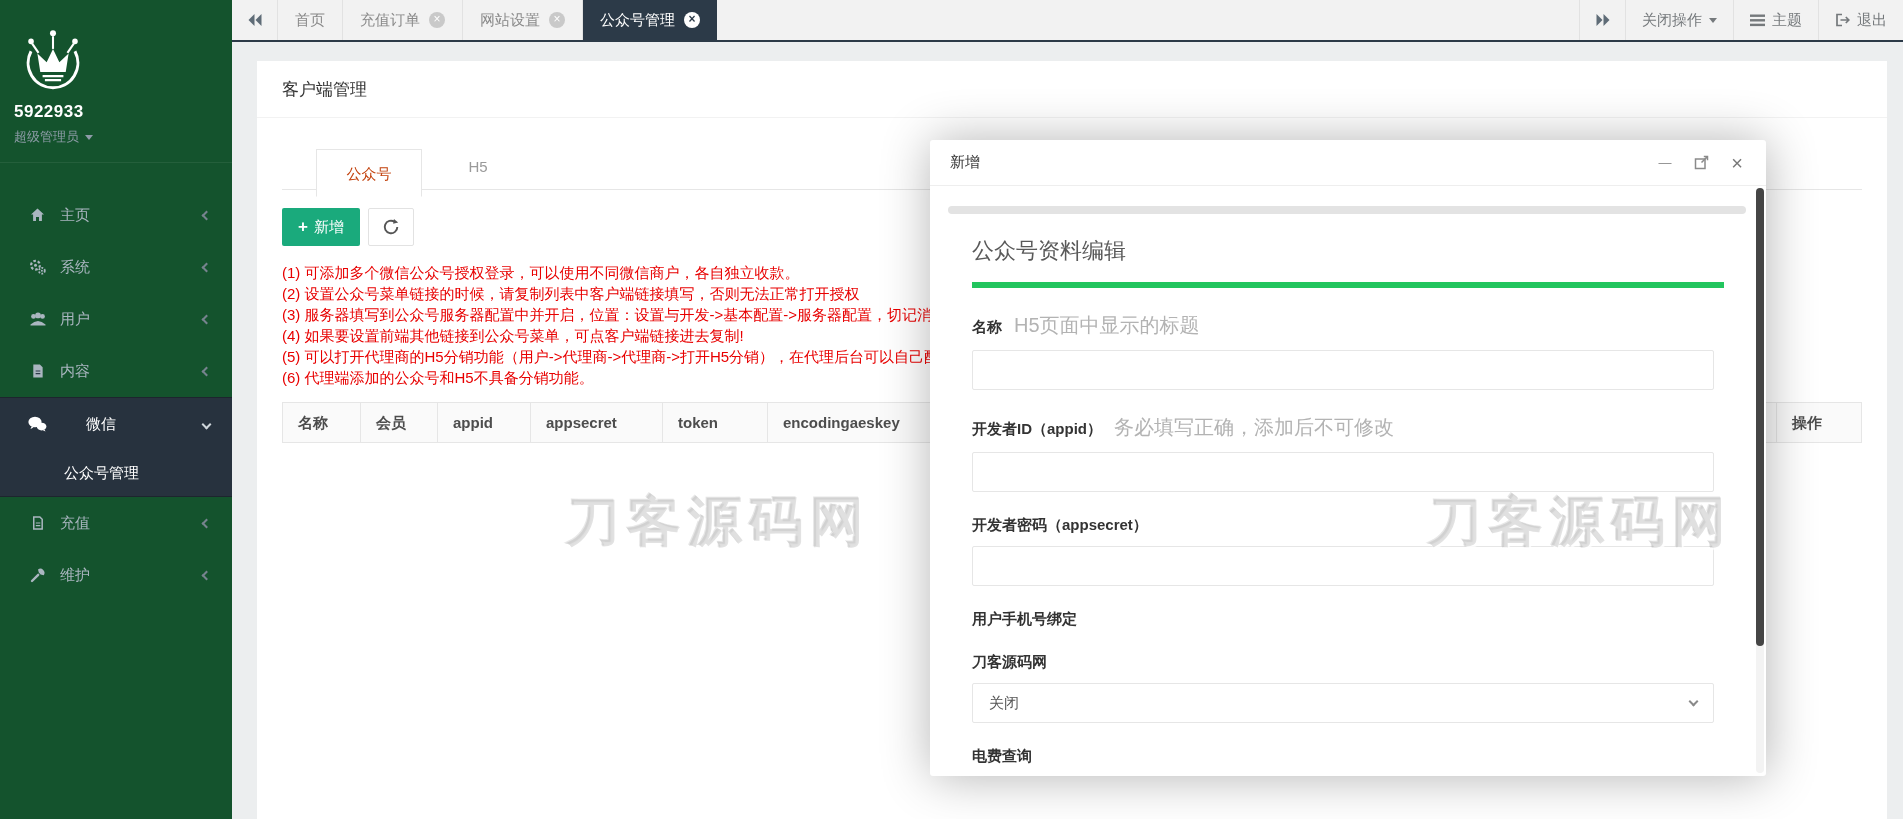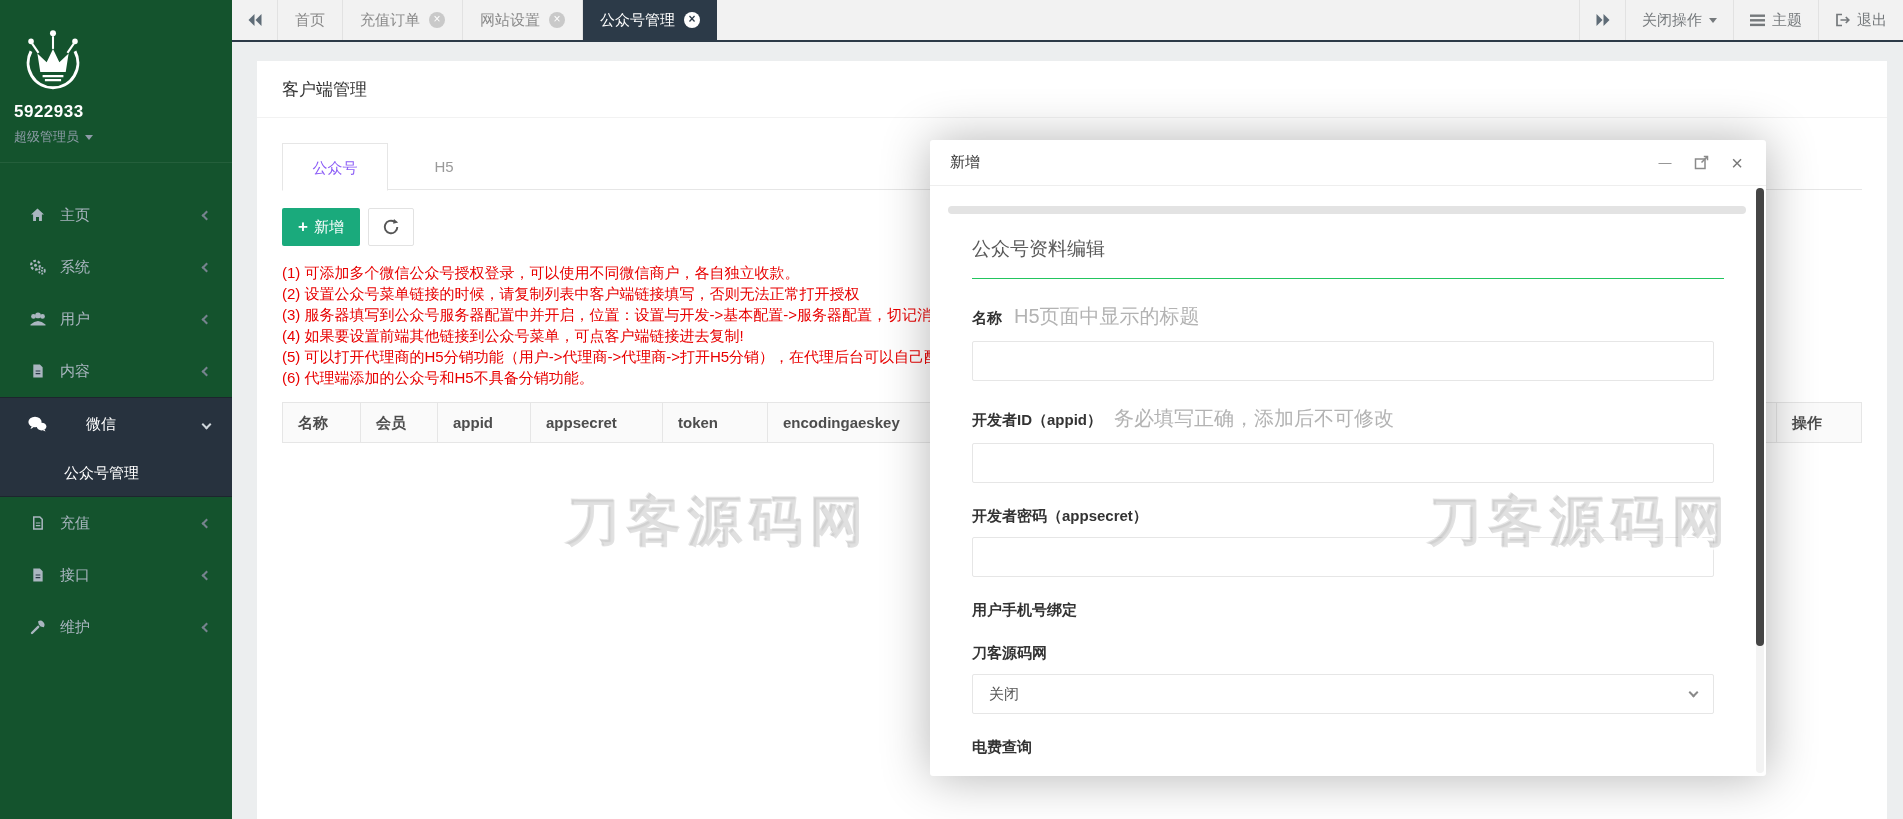--- a/index.html
+++ b/index.html
@@ -34,42 +34,42 @@
   .top-tab.active .tab-close { background:#fff; color:#2c3a48; font-weight:bold; }
   .tb-right { margin-left:auto; display:flex; align-items:stretch; }
   .tb-action { display:flex; align-items:center; gap:7px; padding:0 16px; font-size:15px; color:#75797c; border-left:1px solid #e2e2e2; cursor:pointer; }
 
   
   .card { position:absolute; left:257px; top:61px; right:16px; bottom:0; background:#fff; z-index:1; }
   .card-header { height:57px; line-height:57px; padding:0 25px; font-size:17px; color:#333; border-bottom:1px solid #f2f2f2; }
   .card-body { padding:24px 25px 0 25px; }
   .tab-strip { height:48px; border-bottom:1px solid #e6e6e6; position:relative; }
   .ctab { display:inline-block; line-height:47px; font-size:15px; cursor:pointer; }
-  .ctab.active { width:106px; text-align:center; background:#fff; border:1px solid #e6e6e6; border-bottom:1px solid #fff; color:#8b5cf6; position:relative; top:1px; height:48px; }
+  .ctab.active { width:106px; text-align:center; background:#fff; border:1px solid #e6e6e6; border-bottom:1px solid #fff; color:#c2410c; position:relative; top:7px; height:48px;margin-left:34px; }
   .ctab.plain { padding:0 42px; color:#9a9a9a; }
   .btn-row { margin-top:18px; display:flex; align-items:center; gap:8px; }
   .btn-green { height:38px; padding:0 16px; background:#1aaa7c; color:#fff; font-size:15px; border:none; border-radius:2px; display:inline-flex; align-items:center; gap:6px; cursor:pointer; }
   .btn-green .plus { font-size:17px; font-weight:bold; }
   .btn-refresh { height:38px; width:46px; background:#fff; border:1px solid #e2e2e2; border-radius:2px; display:inline-flex; align-items:center; justify-content:center; cursor:pointer; }
   .hints { margin-top:16px; }
   .hints p { color:#e80000; font-size:15px; line-height:21px; white-space:nowrap; }
   .table { margin-top:14px; display:flex; border:1px solid #e6e6e6; background:#fafafa; height:41px; }
   .th { border-right:1px solid #e6e6e6; line-height:39px; padding-left:15px; font-size:15px; font-weight:bold; color:#4d4d4d; overflow:hidden; }
   .th:last-child { border-right:none; }
   .w-name{width:78px;} .w-member{width:77px;} .w-appid{width:93px;} .w-appsecret{width:132px;} .w-token{width:105px;} .w-aeskey{flex:1;} .w-op{width:84px;}
 
   
   .modal { position:absolute; left:930px; top:140px; width:836px; height:636px; background:#fff; border-radius:3px; box-shadow:1px 1px 50px rgba(0,0,0,0.3); z-index:18; overflow:hidden; }
   .modal-header { height:46px; padding:0 20px; display:flex; align-items:center; border-bottom:1px solid #eee; }
   .modal-title { font-size:15px; color:#333; }
   .modal-tools { margin-left:auto; display:flex; align-items:center; gap:18px; color:#8a8a8a; }
   .mtool { cursor:pointer; font-size:16px; line-height:16px; display:inline-flex; align-items:center; justify-content:center; width:18px; height:18px; }
   .modal-body { position:relative; height:589px; overflow:hidden; }
   .thick-bar { height:8px; background:#e3e3e3; border-radius:4px; margin:20px 20px 0 18px; }
-  .section-title { font-size:19px; color:#595959; margin:22px 42px 0 42px; padding-bottom:16px; border-bottom:1px solid #22c55e; }
+  .section-title { font-size:22px; color:#595959; margin:22px 42px 0 42px; padding-bottom:16px; border-bottom:6px solid #22c55e; }
   .form { padding:0 52px 0 42px; }
   .f-label { margin:24px 0 11px 0; font-size:15px; color:#333; font-weight:bold; display:flex; align-items:baseline; }
   .f-hint { font-weight:normal; color:#b3b3b3; margin-left:12px; font-size:20px; }
   .f-input { width:100%; height:40px; border:1px solid #e6e6e6; border-radius:2px; outline:none; font-size:15px; padding:0 12px; color:#555; background:#fff; }
   .f-select { width:100%; height:40px; border:1px solid #e6e6e6; border-radius:2px; display:flex; align-items:center; padding:0 16px; font-size:15px; color:#555; cursor:pointer; background:#fff; }
   .sel-arrow { width:7px; height:7px; border-right:2px solid #8a8a8a; border-bottom:2px solid #8a8a8a; transform:rotate(45deg); margin-left:auto; margin-top:-4px; }
   .modal-scrollbar { position:absolute; right:2px; top:2px; bottom:2px; width:8px; background:#f3f3f3; border-radius:4px; }
   .modal-scroll-thumb { position:absolute; top:0; width:8px; height:458px; background:#454545; border-radius:4px; cursor:pointer; }
 
   
@@ -170,30 +170,20 @@
         <svg width="15" height="16" viewBox="0 0 16 16">
             <path d="M4 1.5 H10.5 L13 4 V14.5 H4 Z" fill="none" stroke="currentColor" stroke-width="1.6"></path>
             <path d="M6.2 8 H11 M6.2 10.8 H11" stroke="currentColor" stroke-width="1.3"></path>
           </svg>
       </span>
       <span>充值</span>
       <span class="chev left"></span>
     </div>
     <div class="menu-item">
       <span class="mi-icon">
-        <svg width="15" height="16" viewBox="0 0 16 16">
-            <path d="M3.5 1 H10.5 L13.5 4 V15 H3.5 Z" fill="currentColor"></path>
-            <path d="M6 8 H11 M6 10.8 H11" stroke="#2c3a48" stroke-width="1.3"></path>
-          </svg>
-      </span>
-      <span>接口</span>
-      <span class="chev left"></span>
-    </div>
-    <div class="menu-item">
-      <span class="mi-icon">
         <svg width="16" height="16" viewBox="0 0 16 16">
             <path d="M2 14 L8.2 7.8" stroke="currentColor" stroke-width="2.4" stroke-linecap="round"></path>
             <path d="M8 2.4 A4.2 4.2 0 0 1 13.8 8.2 L10.6 7.4 L8.8 5.6 Z" fill="currentColor"></path>
           </svg>
       </span>
       <span>维护</span>
       <span class="chev left"></span>
     </div>
   </div>
 </div>

